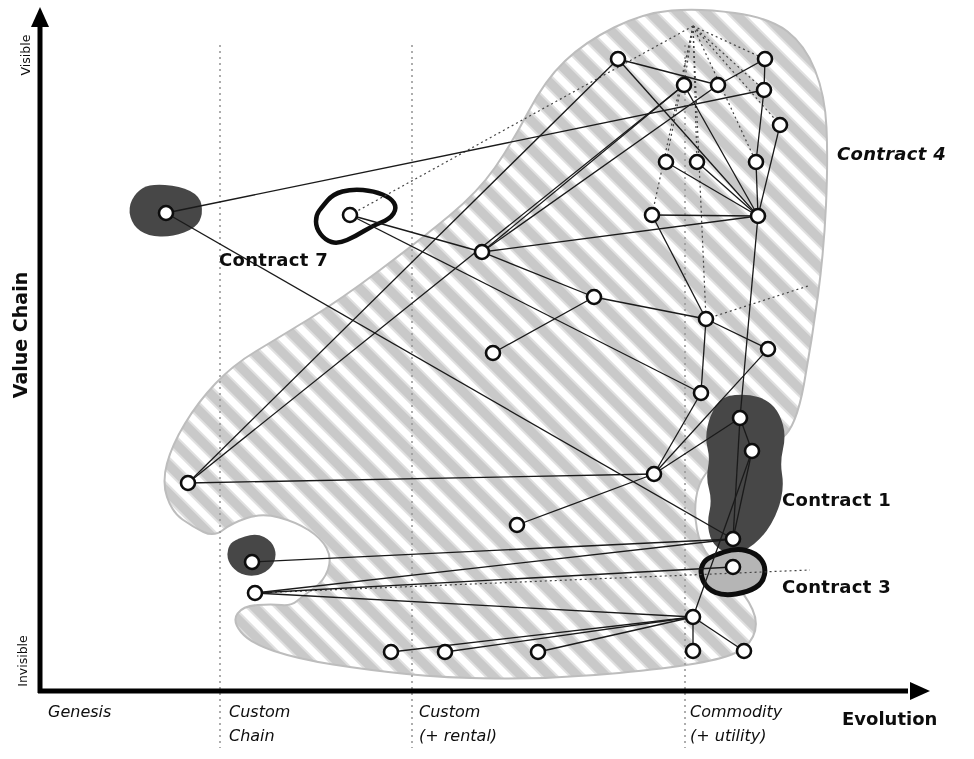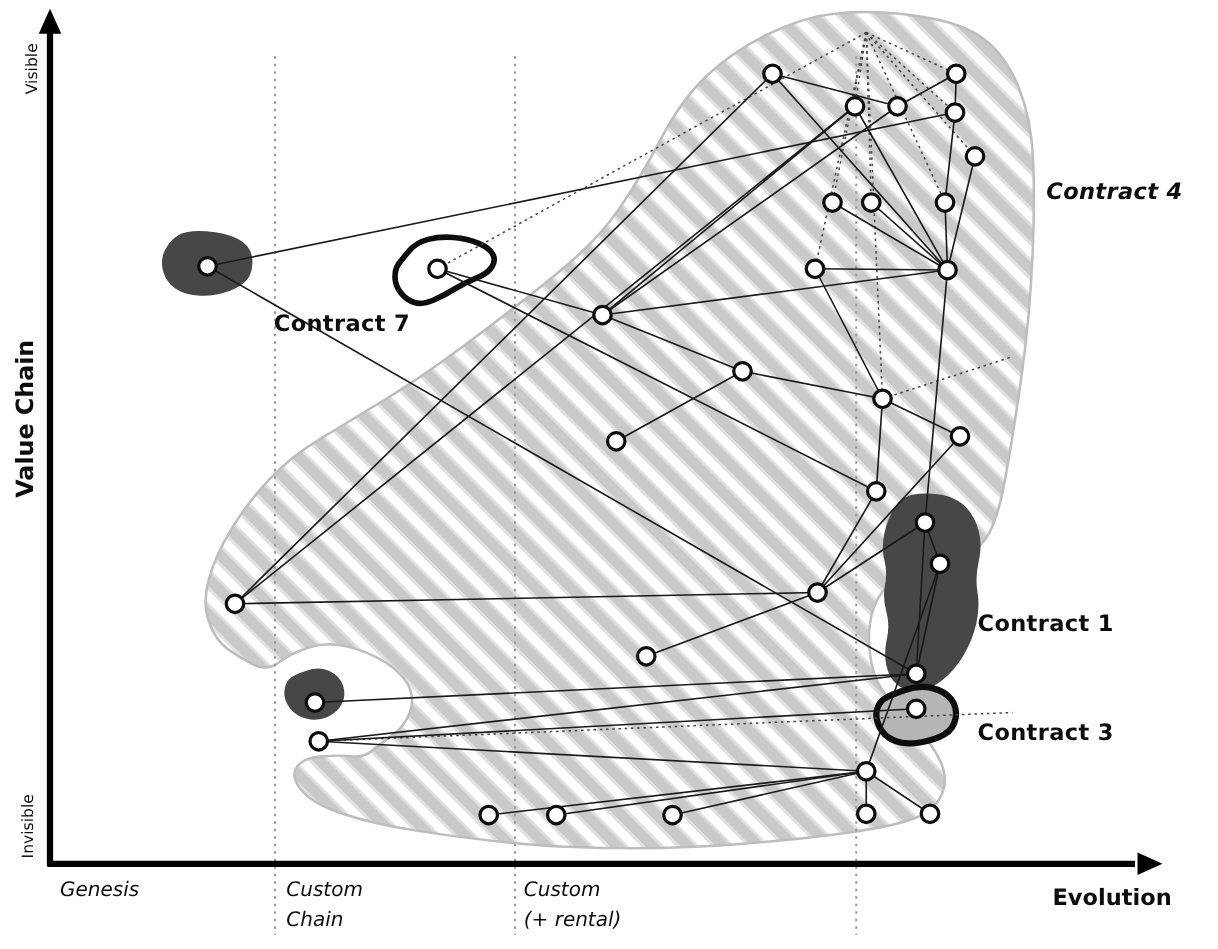--- a/index.html
+++ b/index.html
@@ -155,18 +155,22 @@
       <div></div>
   </div>
   <div class="lbl stage-lbl" style="left:229px;top:700px;">
     <div>Custom</div>
       <div>Chain</div>
   </div>
   <div class="lbl stage-lbl" style="left:419px;top:700px;">
     <div>Custom</div>
       <div>(+ rental)</div>
   </div>
+  <div class="lbl stage-lbl" style="left:690px;top:700px;">
+    <div>Commodity</div>
+      <div>(+ utility)</div>
+  </div>
 
   <div class="lbl contract" style="left:782px;top:489px;">Contract 1</div>
   <div class="lbl contract" style="left:782px;top:576px;">Contract 3</div>
   <div class="lbl contract" style="left:219px;top:249px;">Contract 7</div>
   <div class="lbl contract" style="left:837px;top:143px;font-style:italic;">Contract 4</div>
 </div>
 
 </body></html>

